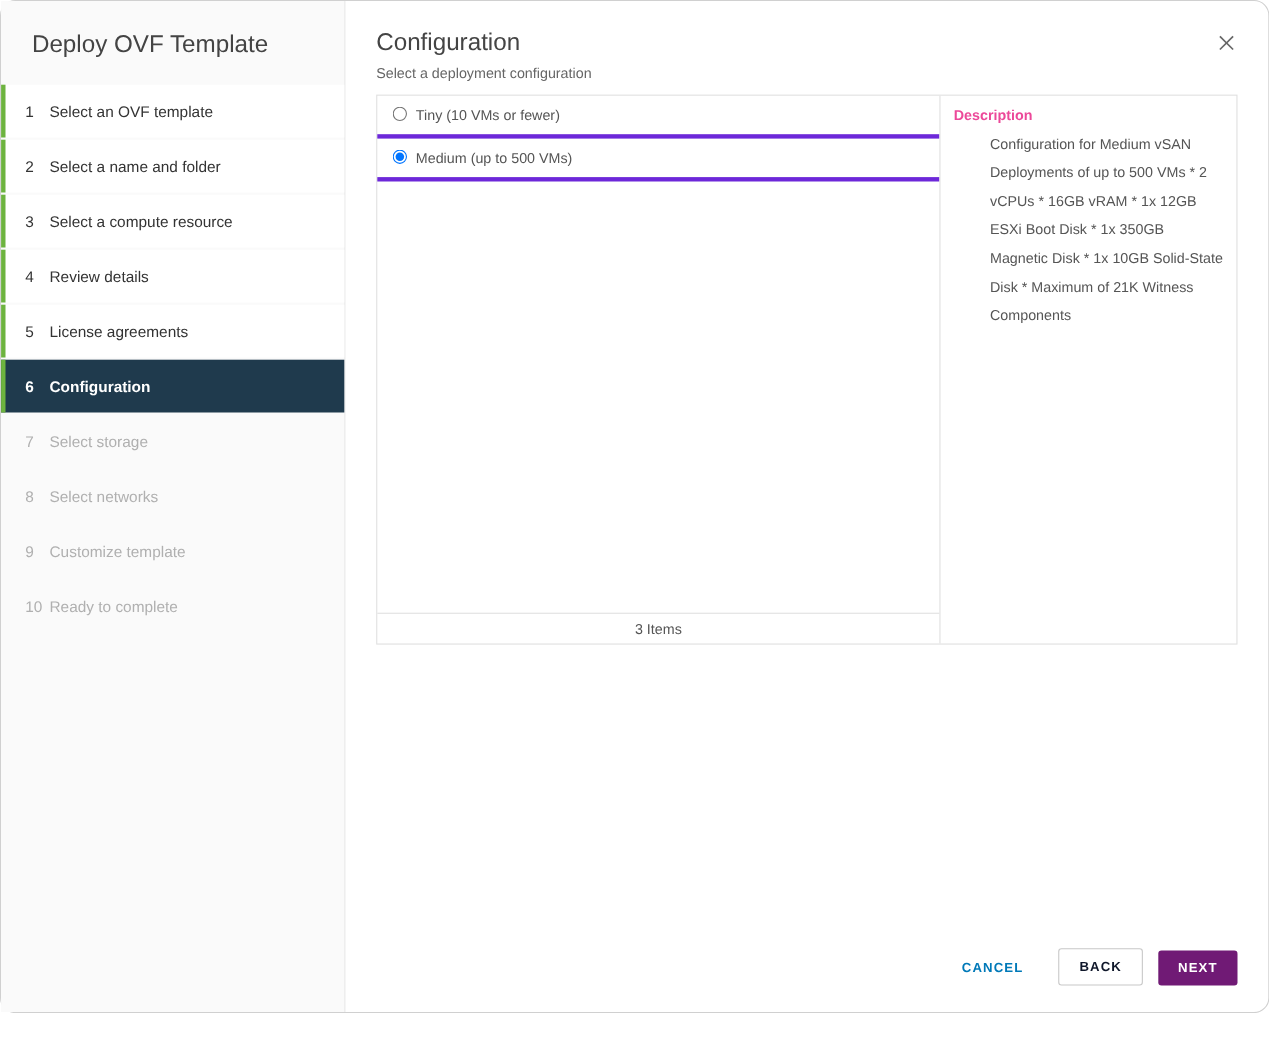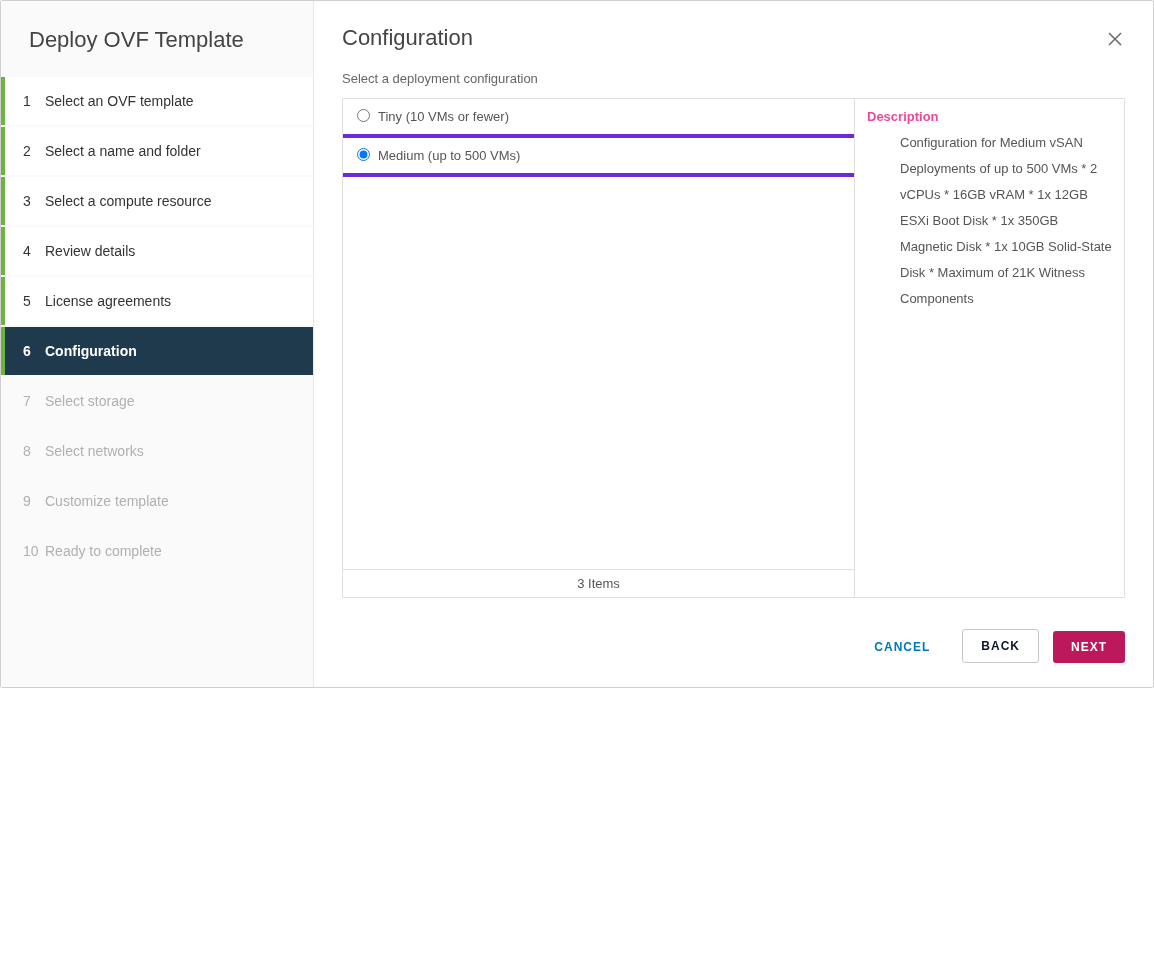--- a/index.html
+++ b/index.html
@@ -1,19 +1,19 @@
 <!DOCTYPE html>
 <html><head>
   <meta charset="utf-8">
   <style>
     * { box-sizing: border-box; margin: 0; padding: 0; }
     body { font-family: "Segoe UI", Arial, Helvetica, sans-serif; background: #fff; }
     .dialog {
-      width: 1154px; height: 688px;
-      border: 1px solid #d0d0d0; border-radius: 2px;
+      width: 1154px; height: 921px;
+      border: 1px solid #d0d0d0; border-radius: 14px;
       display: flex;
       background: #fff;
     }
     
     .sidebar {
       width: 313px; height: 100%;
       border-right: 1px solid #e8e8e8;
       background: #fafafa;
       padding: 0;
     }
@@ -51,21 +51,21 @@
     }
     .step.upcoming .label, .step.upcoming .num { color: #b0b0b0; }
     
     .main {
       flex: 1; display: flex; flex-direction: column;
       padding: 0;
       position: relative;
     }
     .main-inner { flex: 1; display: flex; flex-direction: column; padding: 24px 28px 0 28px; }
     .page-title { font-size: 22px; font-weight: 400; color: #444; }
-    .page-subtitle { font-size: 13px; color: #666; margin-top: 20px; margin-bottom: 12px; }
+    .page-subtitle { font-size: 13px; color: #666; margin-top: 8px; margin-bottom: 12px; }
     .close-btn {
       position: absolute; top: 24px; right: 24px;
       width: 28px; height: 28px;
       display: flex; align-items: center; justify-content: center;
       cursor: pointer; color: #666;
     }
     .close-btn svg { width: 16px; height: 16px; }
     
     .content-row { display: flex; border: 1px solid #e0e0e0; height: 500px; }
     .options-col { flex: 1; display: flex; flex-direction: column; }
@@ -94,21 +94,21 @@
     .desc-col .body { color: #555; line-height: 2; margin-left: 33px; }
     
     .footer {
       display: flex; justify-content: flex-end; align-items: flex-end;
       gap: 14px;
       padding: 18px 28px 24px 28px;
     }
     .btn { font-size: 12px; letter-spacing: 1px; padding: 9px 18px; border-radius: 3px; cursor: pointer; font-weight: 600; }
     .btn-cancel { border: none; background: transparent; color: #0079b8; }
     .btn-back { border: 1px solid #c8c8c8; background: #fff; color: #0f172a; }
-    .btn-next { border: none; background: #be185d; color: #fff; }
+    .btn-next { border: none; background: #701a75; color: #fff; }
   </style>
 </head>
 <body>
 
 <div class="dialog">
   <div class="sidebar">
     <div class="sidebar-title">Deploy OVF Template</div>
     <div class="steps" id="steps">
         <div class="step completed">
           <span class="num">1</span>

